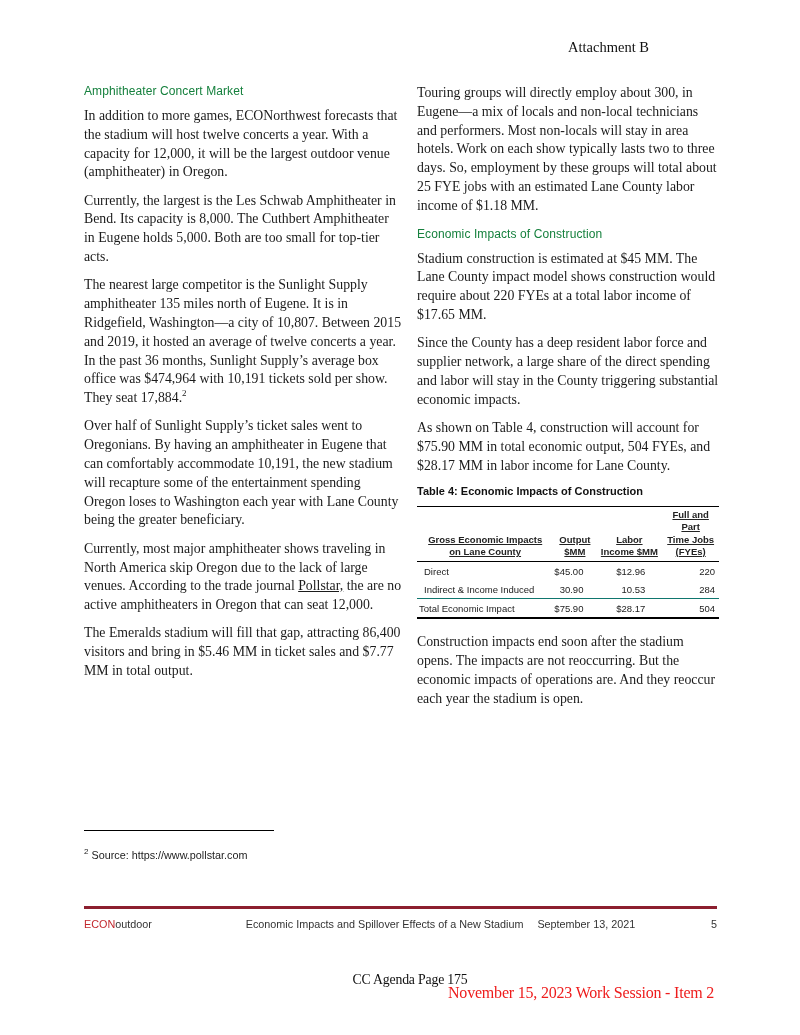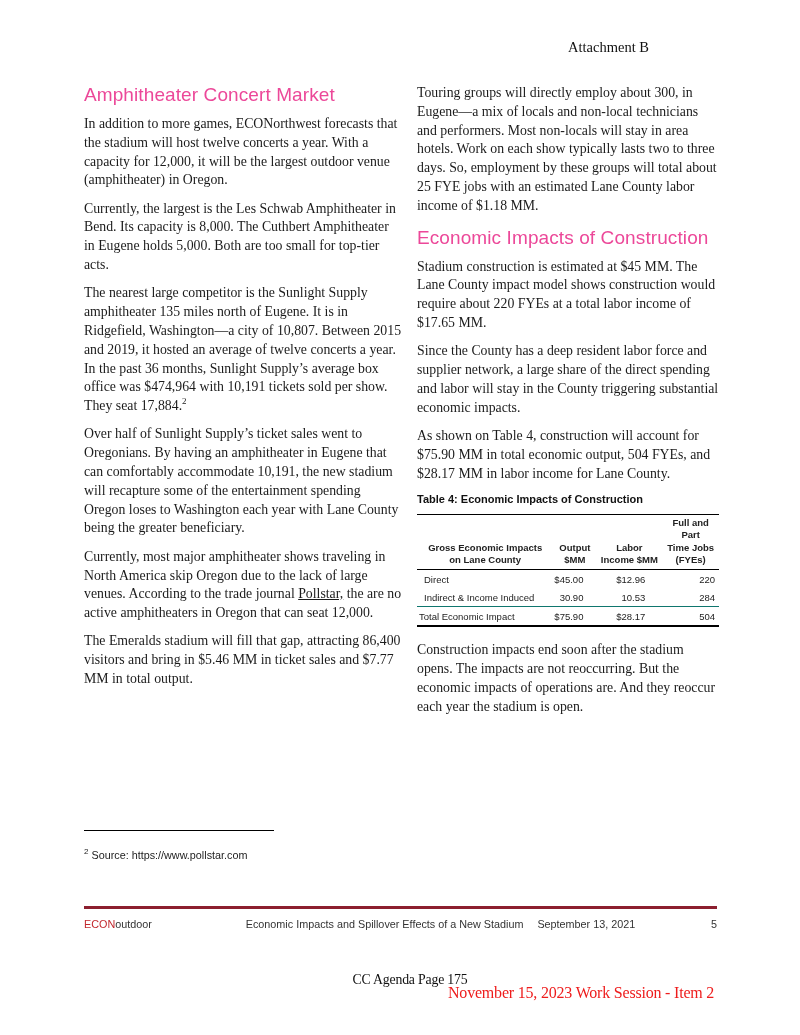--- a/index.html
+++ b/index.html
@@ -8,21 +8,21 @@
     font-family:"Liberation Serif", serif; color:#1b1b1b; overflow:hidden;
   }
   .attachment {
     position:absolute; top:39px; right:83px; font-size:14.5px; color:#111;
   }
   .col { position:absolute; top:84px; }
   .col-left  { left:84px;  width:318px; }
   .col-right { left:417px; width:302px; }
   h2.section {
     font-family:"Liberation Sans", sans-serif; font-weight:400;
-    font-size:19px; color:#ec4899; margin:11px 0 9px 0; letter-spacing:0.1px;
+    font-size:12px; color:#15803d; margin:11px 0 9px 0; letter-spacing:0.1px;
   }
   .col h2.section:first-child { margin-top:0; }
   p.body {
     font-size:13.8px; line-height:18.8px; margin:0 0 9.5px 0;
   }
   .pollstar { text-decoration:underline; }
   sup.fn { font-size:9px; vertical-align:super; line-height:0; }
 
   
   .table-title {
@@ -31,20 +31,21 @@
   }
   table.impacts {
     border-collapse:collapse; width:100%;
     font-family:"Liberation Sans", sans-serif; font-size:9.5px; color:#222;
     border-top:1.5px solid #000; border-bottom:2.5px solid #000;
   }
   table.impacts thead th {
     font-weight:700; text-align:center; vertical-align:bottom;
     padding:2px 1px 3px 1px; white-space:pre-line; line-height:1.3;
     border-bottom:1px solid #000;
+    text-decoration:underline;
   }
   table.impacts td { padding:3.5px 1px; }
   table.impacts td.label { text-align:left; padding-left:7px; }
   table.impacts td.num   { text-align:right;margin-top:20px; }
   table.impacts td.num.c2 { padding-right:13px; }
   table.impacts td.num.c3 { padding-right:17px; }
   table.impacts td.num.c4 { padding-right:4px; }
   table.impacts tr.total { border-top:1px solid #0f766e; }
   table.impacts tr.total td.label { padding-left:2px; }
   .closing { margin-top:14px !important; }

